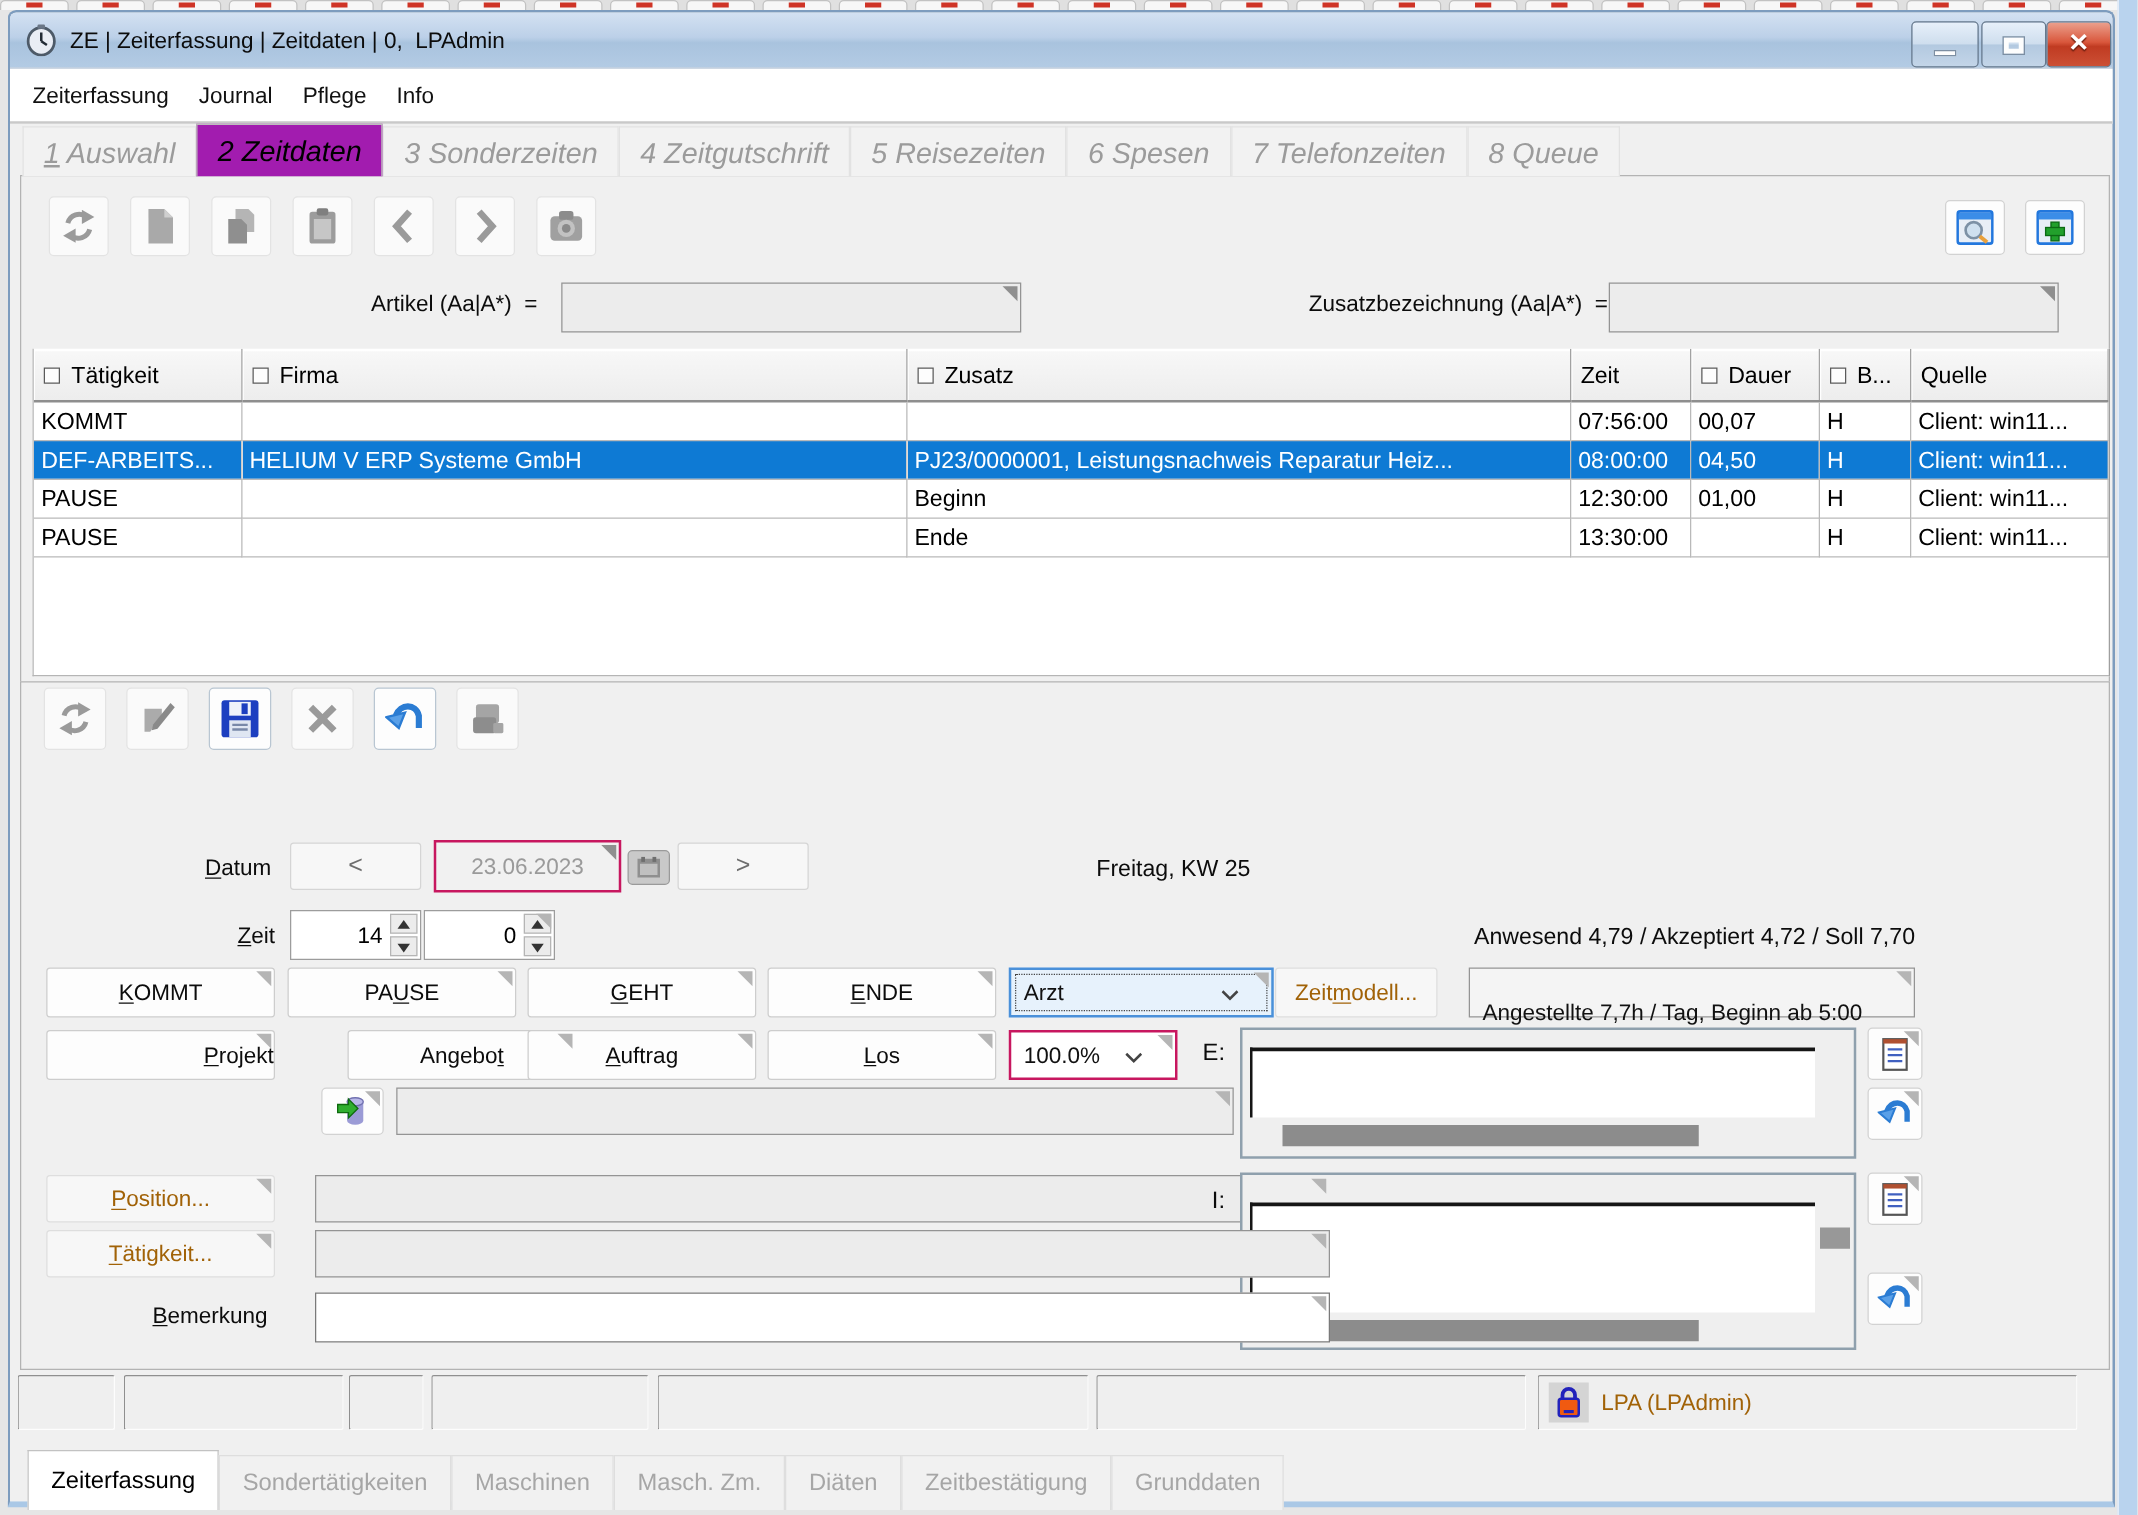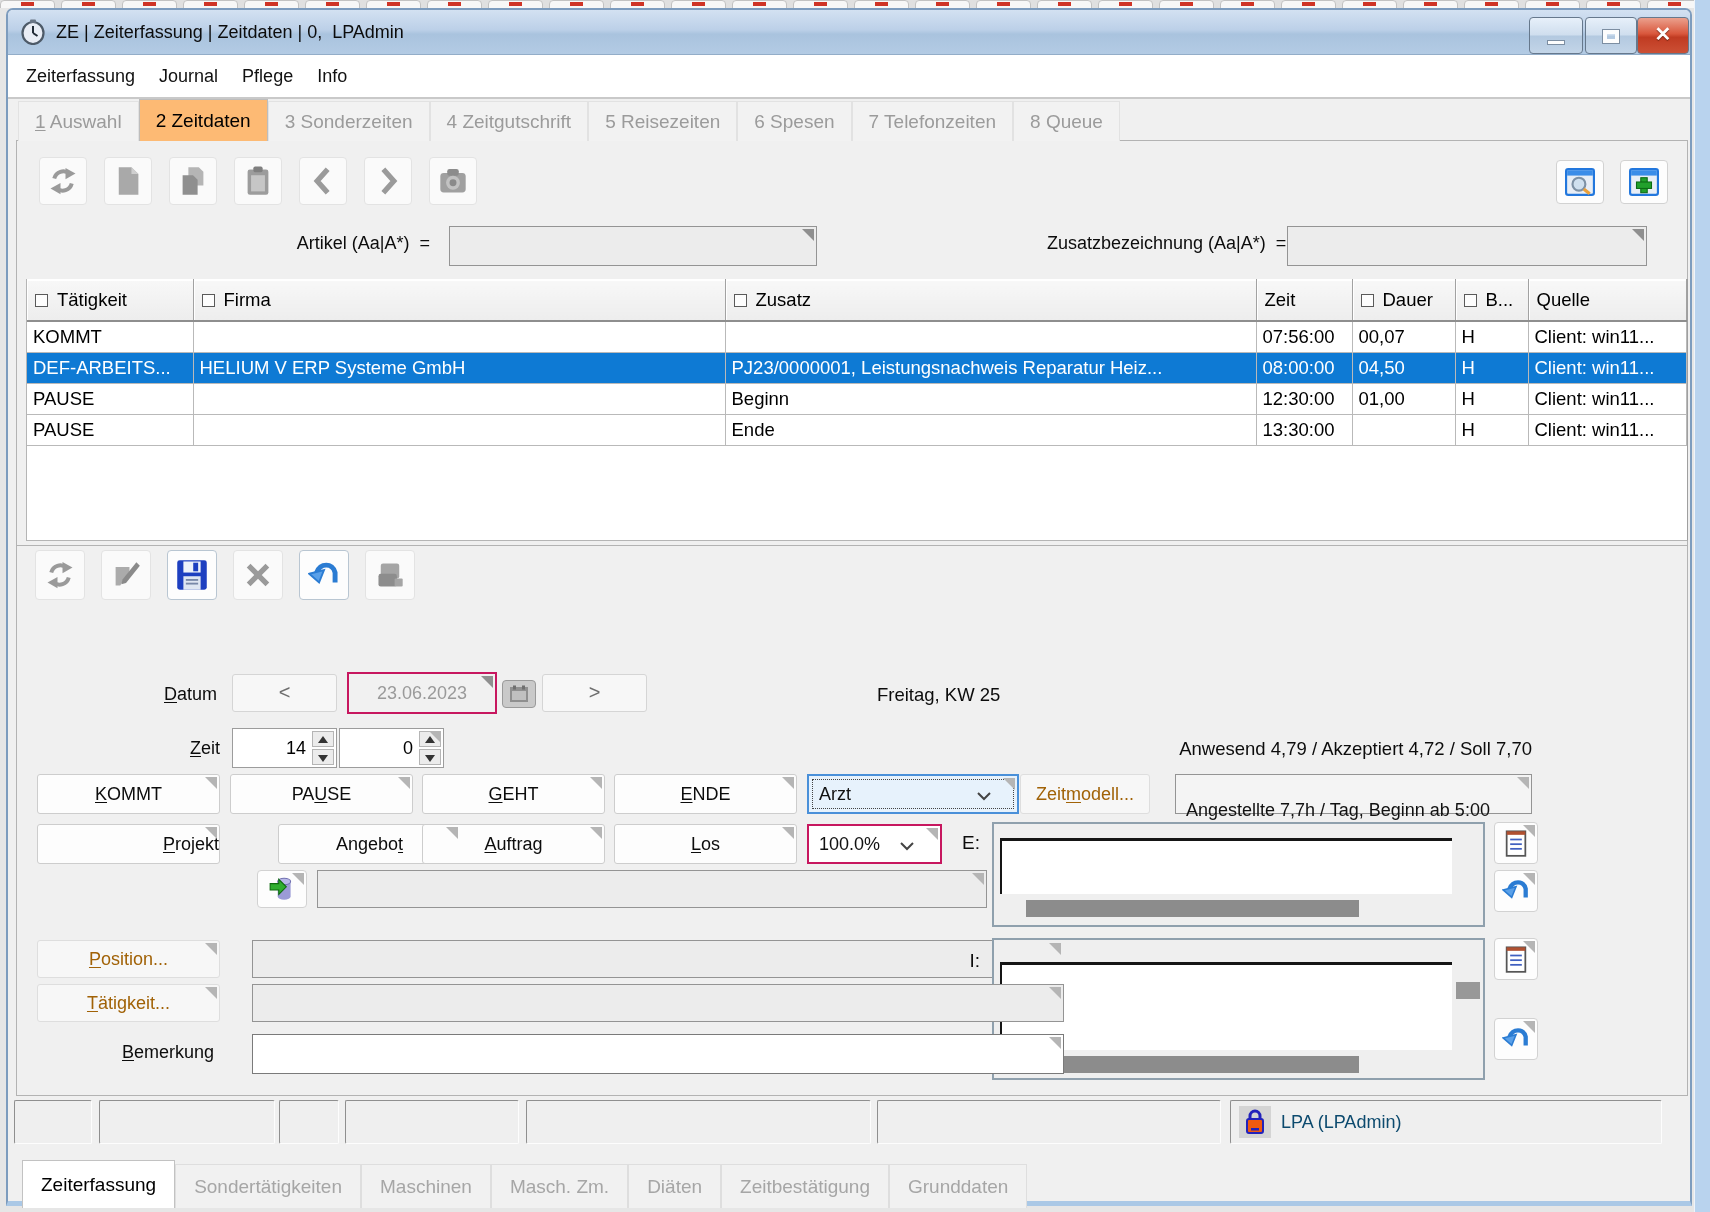--- a/index.html
+++ b/index.html
@@ -33,22 +33,22 @@
   .glyph-max { position:absolute; left:50%; top:12px; width:16px; height:13px; margin-left:-8px; border:4px solid #fdfdfd; outline:1px solid #7c8ea2; }
   .glyph-close { position:absolute; width:100%; text-align:center; top:4px; font-size:20px; font-weight:bold; color:#fff; text-shadow:0 1px 1px #702010; }
 
   
   #menubar { position:absolute; left:0; top:45px; width:100%; height:44px; background:#ffffff; border-bottom:2px solid #c9c9c9; }
   .menu-item { display:inline-block; margin-left:24px; line-height:42px; font-size:18px; color:#111; cursor:default; }
   .menu-item:first-child { margin-left:18px; }
 
   
   #tabbar { position:absolute; left:10px; top:89px; height:42px; display:flex; align-items:flex-end; z-index:3; }
-  .tab { padding:0 16px; font-size:19px; line-height:40px; height:40px; color:#9b9b9b; background:#f2f2f2; border:1px solid #e2e2e2; border-bottom:none; white-space:nowrap; }
-  .tab.active { color:#000; background:#fdba74; border:1px solid #bdbdbd; border-bottom:none; height:42px; line-height:42px; position:relative; z-index:4; }
+  .tab { padding:0 16px; font-size:23px; line-height:40px; height:40px; color:#9b9b9b; background:#f2f2f2; border:1px solid #e2e2e2; border-bottom:none; white-space:nowrap;font-style:italic; }
+  .tab.active { color:#000; background:#a21caf; border:1px solid #bdbdbd; border-bottom:none; height:42px; line-height:42px; position:relative; z-index:4; }
 
   
   .group { position:absolute; border:1px solid #b3b3b3; background:#f0f0f0; }
   #upper-group { left:8px; top:130px; width:1672px; height:409px; }
   #lower-group { left:8px; top:535px; width:1672px; height:551px; }
 
   
   .tbtn { position:absolute; width:48px; height:48px; background:#fafafa; border:1px solid #e3e3e3; border-radius:4px; display:flex; align-items:center; justify-content:center; }
   .tbtn.enabled { background:#fdfdfd; border:1px solid #b9c6d2; }
   .iconbtn { position:absolute; background:#fdfdfd; border:1px solid #d2d2d2; border-radius:4px; display:flex; align-items:center; justify-content:center; }
@@ -94,21 +94,21 @@
   .spin-down::after { content:""; position:absolute; left:5px; top:5px; border-left:5px solid transparent; border-right:5px solid transparent; border-top:7px solid #333; }
 
   
   .memo { position:absolute; width:493px; background:#efefef; border:2px solid #8fa0ad; }
   .memo .paper { position:absolute; left:6px; background:#fff; border-top:3px solid #151515; border-left:2px solid #151515; width:452px; }
   .memo .thumb { position:absolute; left:32px; width:333px; height:17px; background:#8c8c8c; }
   .memo .grip { position:absolute; background:#989898; width:24px; height:17px; }
 
   
   .spanel { position:absolute; top:1090px; height:44px; background:#efefef; border:1px solid; border-color:#8f8f8f #fdfdfd #fdfdfd #8f8f8f; border-radius:2px; }
-  #lpa-panel { display:flex; align-items:center; padding-left:8px; font-size:18px; color:#0c4a6e; }
+  #lpa-panel { display:flex; align-items:center; padding-left:8px; font-size:18px; color:#a16207; }
   #lock-wrap { width:32px; height:32px; background:#d4d4d4; display:flex; align-items:center; justify-content:center; margin-right:10px; }
 
   
   #bottom-tabbar { position:absolute; left:14px; top:1150px; height:48px; display:flex; align-items:flex-end; }
   .btab { padding:0 18px; font-size:19px; height:44px; line-height:44px; color:#a6a6a6; background:#f1f1f1; border:1px solid #dedede; border-bottom:none; white-space:nowrap; }
   .btab.active { color:#000; background:#fff; border:1px solid #c2c2c2; border-bottom:none; height:48px; line-height:48px; }
 </style>
 </head>
 <body>
 

